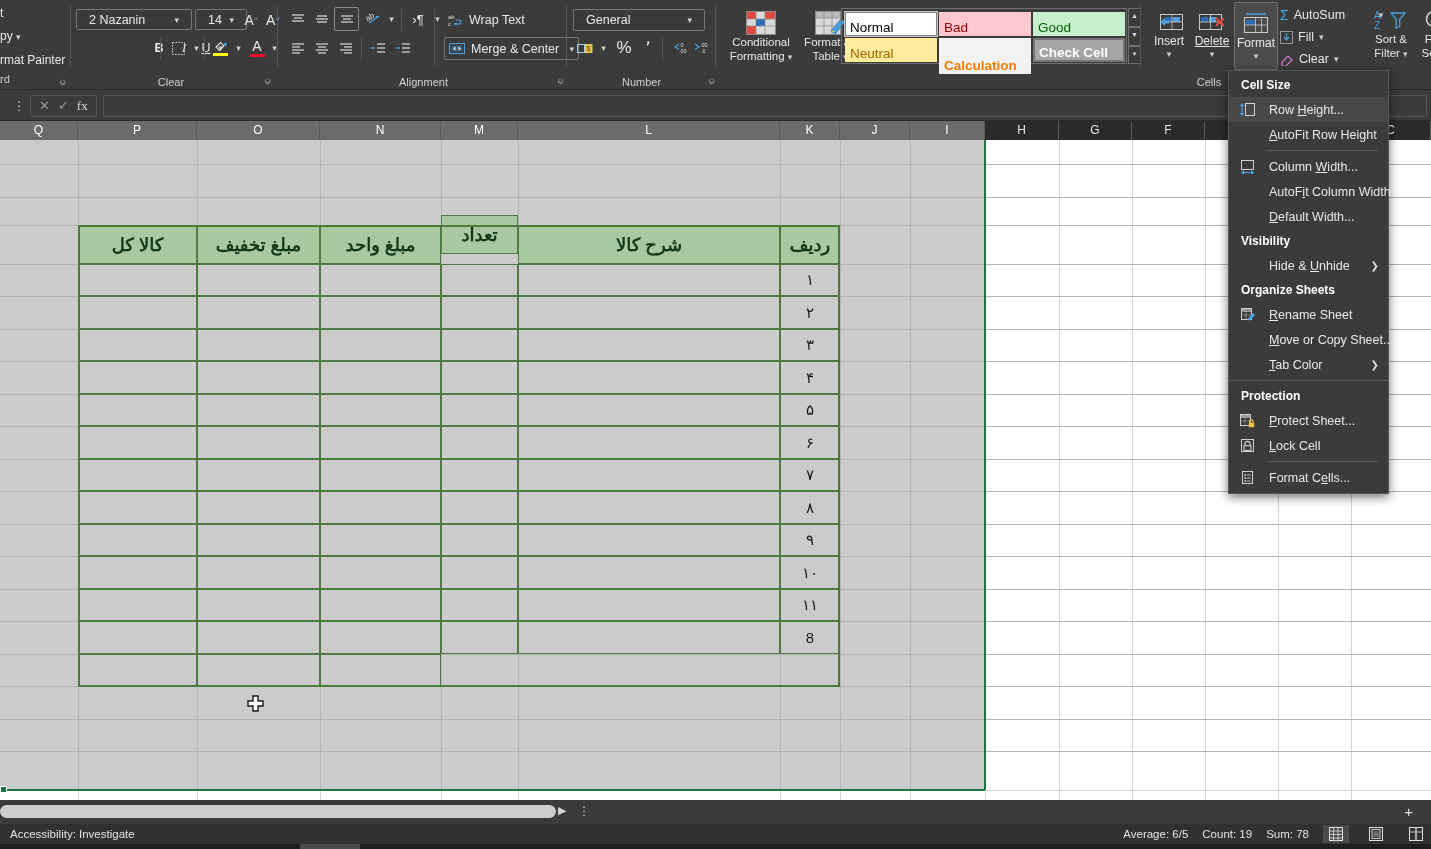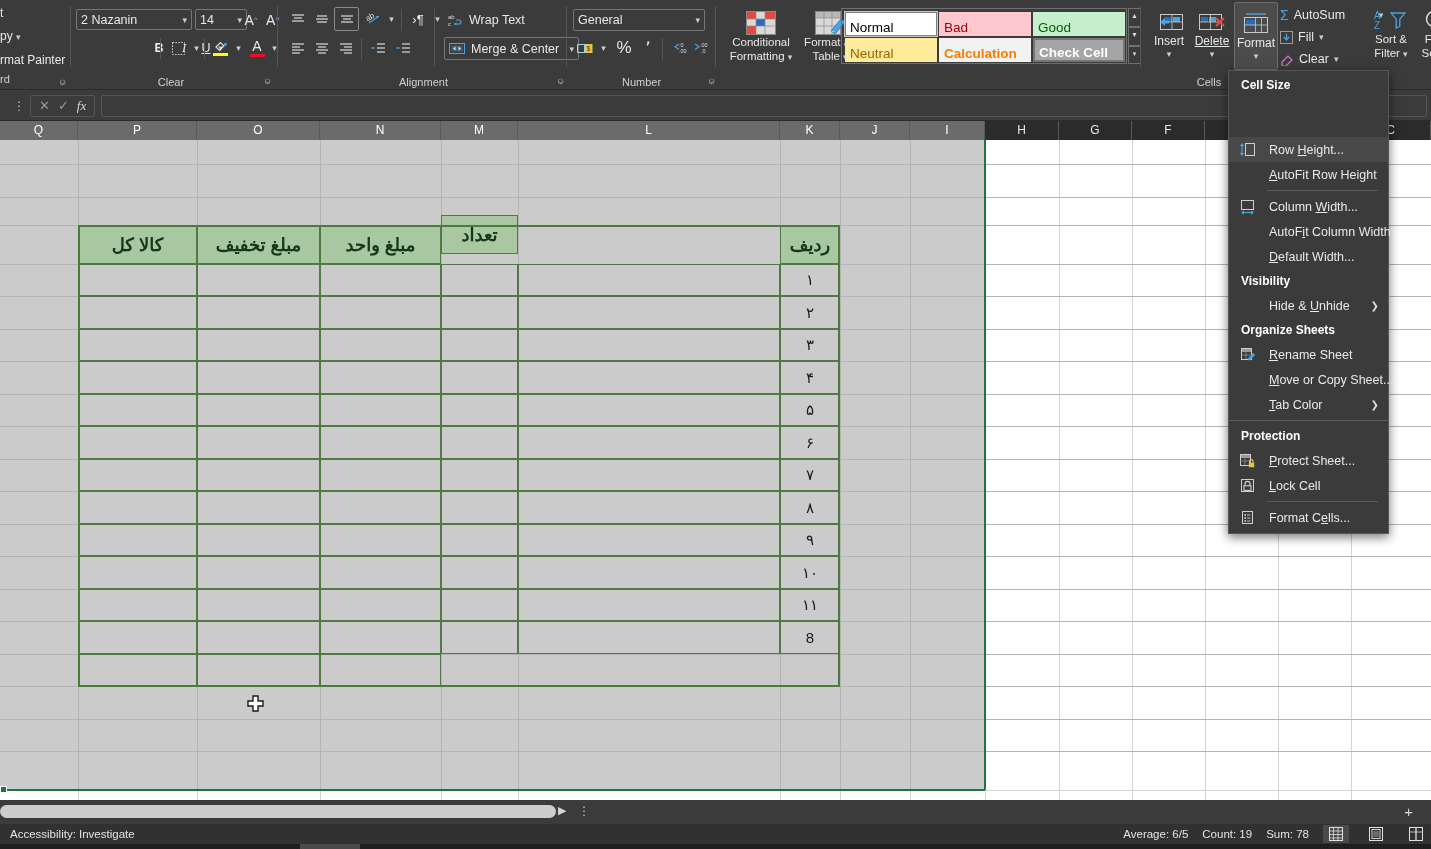--- a/index.html
+++ b/index.html
@@ -32,21 +32,21 @@
     line-height: 11px; text-align: center;
   }
 
   
   .clip-item { position: absolute; font-size: 12px; color: #e8e8e8; white-space: nowrap; }
 
   
   .combo {
     position: absolute; background: #3b3b3b; border: 1px solid #767676;
     border-radius: 2px; color: #e8e8e8; font-size: 12.5px;
-    display: flex; align-items: center; padding: 0 4px;
+    display: flex; align-items: center; padding: 0 12px;
   }
   .combo .cv { flex: 1; overflow: hidden; white-space: nowrap; }
   .combo .cc { color: #d0d0d0; font-size: 9px; margin-left: 2px; }
   .btn {
     position: absolute; display: flex; align-items: center; justify-content: center;
     color: #e8e8e8; border-radius: 2px; cursor: default; font-size: 12.5px;
   }
   .ul-under { text-decoration: underline; }
 
   
@@ -127,21 +127,21 @@
     position: absolute; left: 1228px; top: 70px; width: 161px;
     background: #3b3b3b; border: 1px solid #575757;
     box-shadow: 0 3px 10px rgba(0,0,0,.55);
     padding: 2px 0 3px 0;
   }
   .m-hdr { padding: 5px 0 5px 12px; font-size: 12px; font-weight: bold; color: #ffffff; }
   .m-item {
     position: relative; height: 25px; display: flex; align-items: center;
     padding-left: 12px; font-size: 12.5px; color: #e9e9e9; cursor: default;
   }
-  .m-item.hl { background: #484848; margin-top: 40px; }
+  .m-item.hl { background: #484848; }
   .m-ico { position: absolute; left: 10px; width: 17px; height: 17px; }
   .m-lab { margin-left: 28px; white-space: nowrap; }
   .m-lab.noico { margin-left: 28px; }
   .m-arrow { position: absolute; right: 9px; font-size: 10px; color: #dcdcdc; }
   .m-div { height: 1px; background: #5a5a5a; margin: 3px 10px 3px 38px; }
   .m-div.full { margin: 3px 0; }
   .u { text-decoration: underline; }
 
   
   .hscroll-area {
@@ -450,21 +450,21 @@
           </div>
         <div class="sty" style="left:97px;top:3px;width:92px;height:24px;background:#ffc7ce;color:#9c0006;border-color:#ffc7ce;">
           <span>Bad</span>
           </div>
         <div class="sty" style="left:191px;top:3px;width:92px;height:24px;background:#c6efce;color:#006100;border-color:#c6efce;">
           <span>Good</span>
           </div>
         <div class="sty" style="left:3px;top:29px;width:92px;height:24px;background:#ffeb9c;color:#9c6500;border-color:#ffeb9c;">
           <span>Neutral</span>
           </div>
-        <div class="sty" style="left:97px;top:29px;width:92px;height:24px;background:#f2f2f2;color:#fa7d00;border-color:#f2f2f2;font-weight:bold;">
+        <div class="sty" style="left:97px;top:29px;width:92px;height:36px;background:#f2f2f2;color:#fa7d00;border-color:#f2f2f2;font-weight:bold;">
           <span>Calculation</span>
           </div>
         <div class="sty" style="left:191px;top:29px;width:92px;height:24px;background:#a5a5a5;color:#ffffff;border:2px solid #767676;font-weight:bold;">
           <span>Check Cell</span>
           </div>
       </div>
       <div class="gal-scroll" style="left:412px;top:8px;height:19px;">▲</div>
       <div class="gal-scroll" style="left:412px;top:27px;height:19px;">▼</div>
       <div class="gal-scroll" style="left:412px;top:46px;height:18px;">▾</div>
     </div>
@@ -556,21 +556,21 @@
       </div>
     </div>
   </div>
 
   <div class="fbar">
     <div class="namebox-tail"></div>
     <div class="fb-kebab">⋮</div>
     <div class="fb-btns">
       <span>✕</span>
       <span>✓</span>
-      <span style="font-style:italic;font-family:'Liberation Serif',serif;color:#d8d8d8;">fx</span>
+      <span style="font-family:'Liberation Serif',serif;color:#d8d8d8;">fx</span>
     </div>
     <div class="fb-input"></div>
   </div>
 
   <div class="gridwrap">
 
     <div class="colhdr-row">
       <div class="colhdr sel" style="left:0px;width:78px;">Q</div>
       <div class="colhdr sel" style="left:78px;width:119px;">P</div>
       <div class="colhdr sel" style="left:197px;width:123px;">O</div>
@@ -632,20 +632,21 @@
       <div class="hline over-sel" style="top:514px;"></div>
       <div class="hline over-sel" style="top:546px;"></div>
       <div class="hline over-sel" style="top:579px;"></div>
       <div class="hline over-sel" style="top:611px;"></div>
       <div class="hline" style="top:650px;"></div>
 
       <div class="tcell hdr" style="left:78px;top:85px;width:119px;height:39px;font-size:18px;">کالا کل</div>
       <div class="tcell hdr" style="left:197px;top:85px;width:123px;height:39px;font-size:18px;">مبلغ تخفیف</div>
       <div class="tcell hdr" style="left:320px;top:85px;width:121px;height:39px;font-size:18px;">مبلغ واحد</div>
       <div class="tcell hdr" style="left:441px;top:75px;width:77px;height:39px;font-size:18px;">تعداد</div>
+      <div class="tcell hdr" style="left:518px;top:85px;width:262px;height:39px;font-size:18px;">شرح کالا</div>
       <div class="tcell hdr" style="left:780px;top:85px;width:60px;height:39px;font-size:18px;">ردیف</div>
 
       <div class="tcell" style="left:78px;top:124px;width:119px;height:32px;"></div>
       <div class="tcell" style="left:197px;top:124px;width:123px;height:32px;"></div>
       <div class="tcell" style="left:320px;top:124px;width:121px;height:32px;"></div>
       <div class="tcell" style="left:441px;top:124px;width:77px;height:32px;"></div>
       <div class="tcell" style="left:518px;top:124px;width:262px;height:32px;"></div>
       <div class="tcell" style="left:780px;top:124px;width:60px;height:32px;font-size:15px;">۱</div>
 
       <div class="tcell" style="left:78px;top:156px;width:119px;height:33px;"></div>

